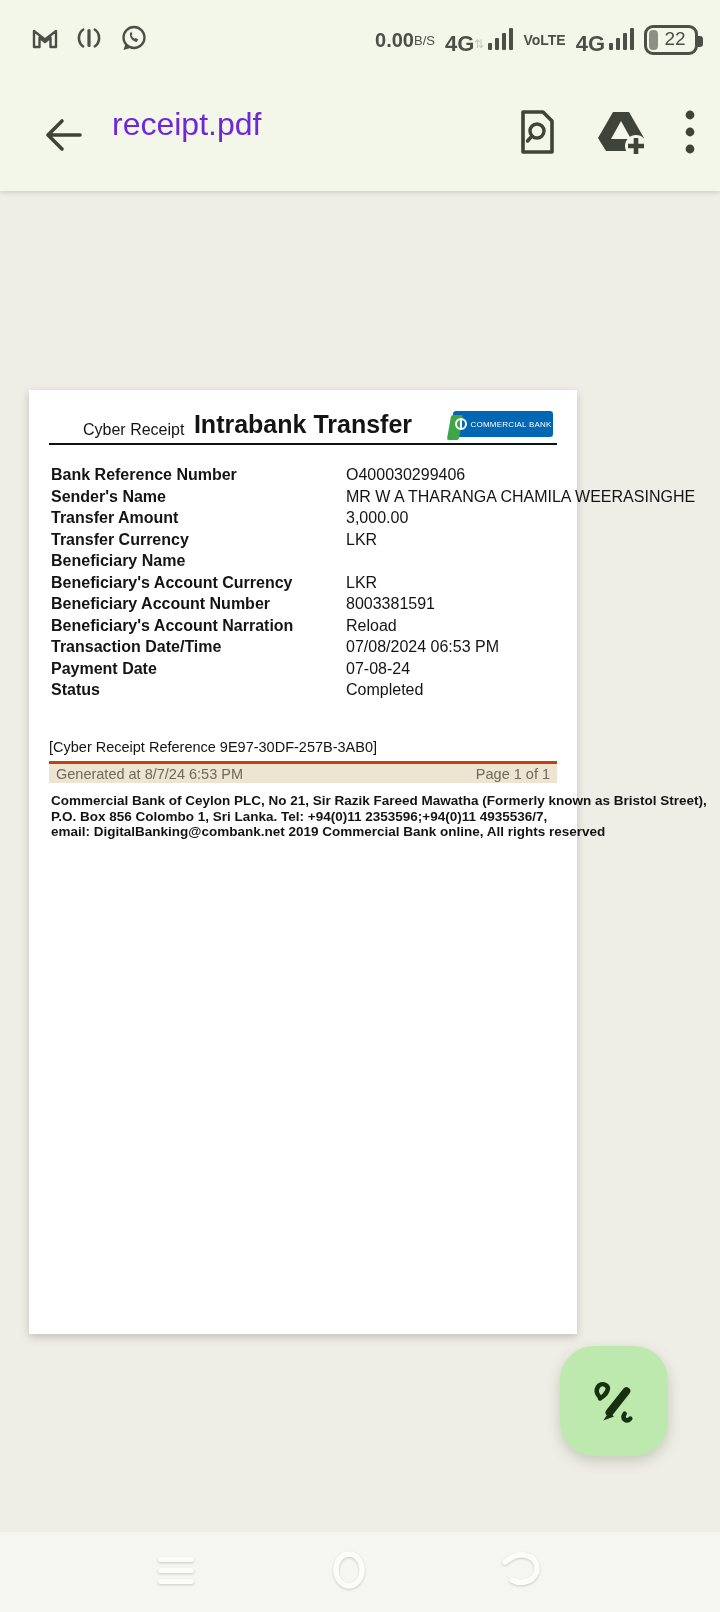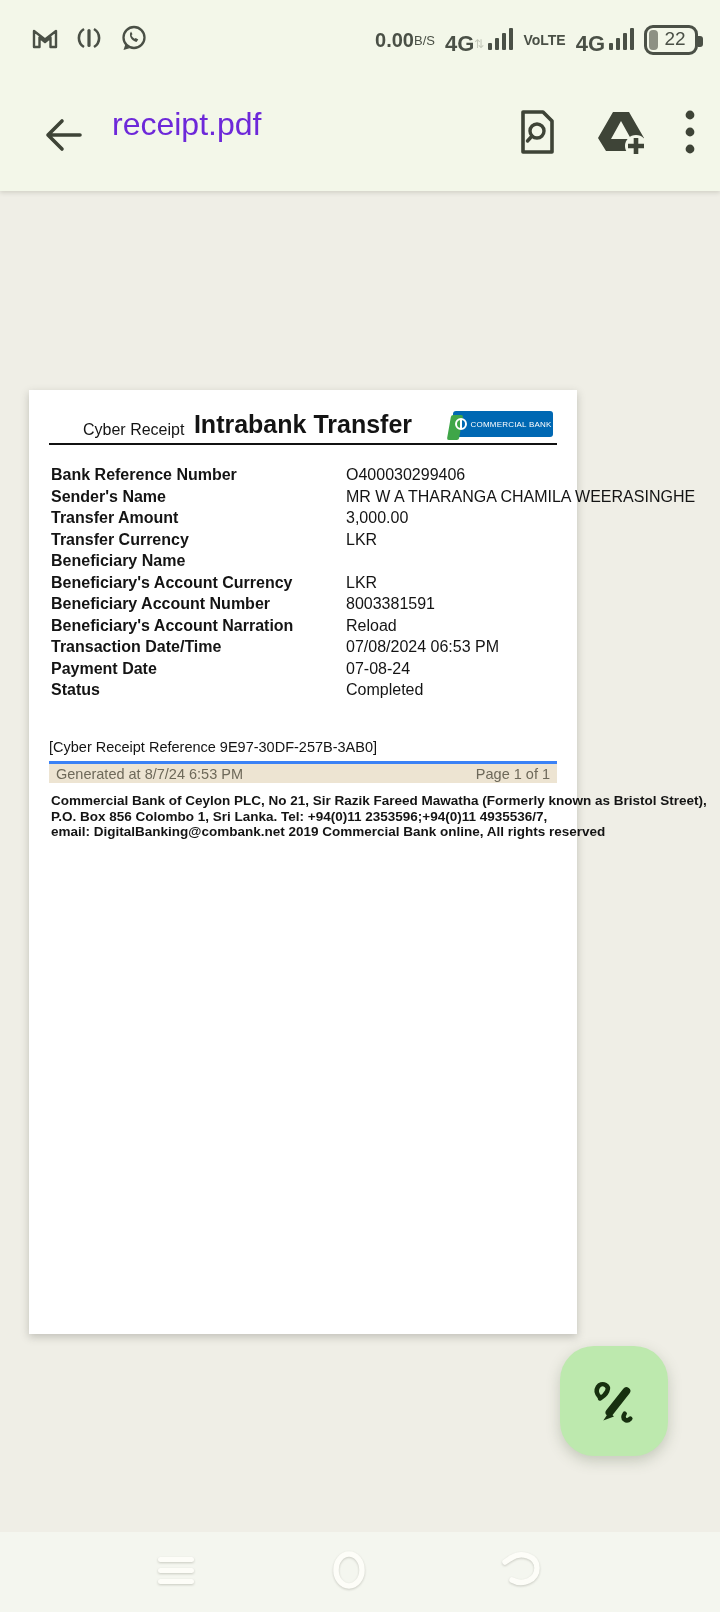--- a/index.html
+++ b/index.html
@@ -48,21 +48,21 @@
   .logo-text{color:#fff;font-size:8px;font-weight:normal;letter-spacing:.2px;white-space:nowrap;}
   .hline{position:absolute;left:20px;right:20px;top:53px;height:2px;background:#111;}
 
   #fields{position:absolute;left:0;top:76px;width:100%;}
   .field-row{position:relative;height:21.5px;}
   .f-label{position:absolute;left:22px;font-size:16px;font-weight:bold;white-space:nowrap;}
   .f-value{position:absolute;left:317px;font-size:16px;white-space:nowrap;}
 
   .ref-line{position:absolute;left:20px;top:349px;font-size:14.5px;}
   .gen-bar{position:absolute;left:20px;right:20px;top:371px;height:22px;background:#ede4d2;
-    border-top:3px solid #3b82f6;display:flex;align-items:center;justify-content:space-between;
+    border-top:3px solid #c2410c;display:flex;align-items:center;justify-content:space-between;
     padding:0 7px;font-size:14.5px;color:#6e695a;}
   .footer{position:absolute;left:22px;top:403px;font-size:13.5px;font-weight:bold;line-height:15.5px;white-space:nowrap;}
 
   
   #fab{position:absolute;left:560px;top:1346px;width:108px;height:110px;background:#bde9ae;border-radius:34px;
     display:flex;align-items:center;justify-content:center;box-shadow:0 5px 14px rgba(70,90,60,.25);z-index:20;}
 
   
   #navbar{position:absolute;left:0;top:1532px;width:720px;height:80px;background:#f4f6ef;z-index:30;}
   .nav-ico{position:absolute;top:0;height:80px;display:flex;align-items:center;justify-content:center;width:80px;

